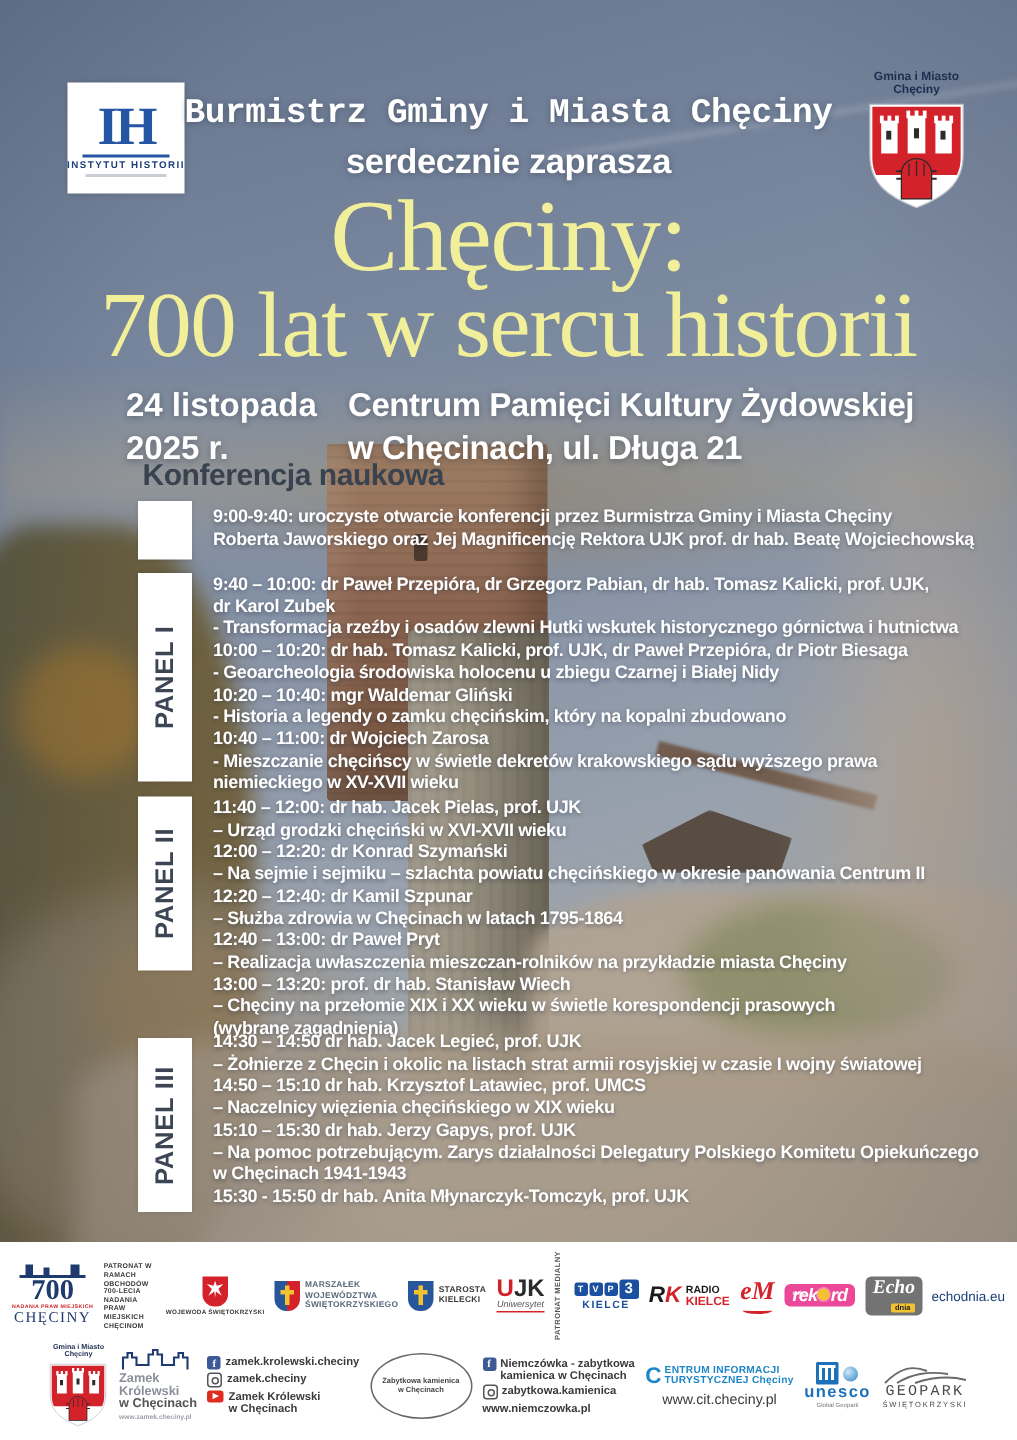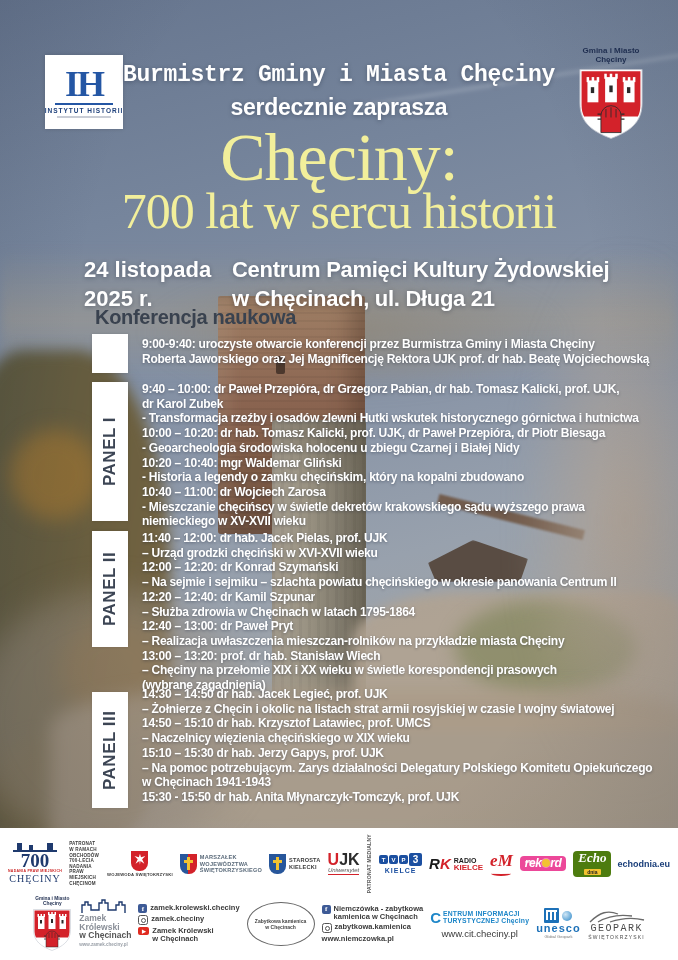--- a/index.html
+++ b/index.html
@@ -43,21 +43,21 @@
   .ih-name{font-size:6.5px;font-weight:bold;color:#1d3f7a;letter-spacing:1px;white-space:nowrap;}
   .ih-sub{width:54px;height:2px;background:#c9cdd6;margin-top:2px;}
   .invite{position:absolute;left:0;right:0;top:62px;text-align:center;color:#fff;font-weight:bold;
     text-shadow:0 1px 4px rgba(20,30,50,.35);}
   .invite .l1{font-size:23px;letter-spacing:-.3px;font-family:Liberation Mono, monospace;}
   .invite .l2{font-size:23px;margin-top:6px;letter-spacing:-.3px;}
   .crest{position:absolute;left:570px;top:46px;width:82px;text-align:center;}
   .crest-cap{font-size:8px;font-weight:bold;color:#1e2d4f;line-height:9px;margin-bottom:3px;}
   .title{position:absolute;left:0;right:0;text-align:center;font-family:"Liberation Serif",serif;color:#f2ef9b;}
   .title.t1{top:118px;font-size:68px;letter-spacing:-1px;}
-  .title.t2{top:182px;font-size:50px;letter-spacing:-1px;text-align:center;}
+  .title.t2{top:182px;font-size:62px;letter-spacing:-1px;text-align:center;}
   .date-col{position:absolute;left:84px;top:255px;width:132px;text-align:left;color:#fff;font-weight:bold;font-size:22px;line-height:29px;text-shadow:0 1px 4px rgba(20,30,50,.35);}
   .venue-col{position:absolute;left:232px;top:255px;width:430px;color:#fff;font-weight:bold;font-size:22px;line-height:29px;text-shadow:0 1px 4px rgba(20,30,50,.35);letter-spacing:-.3px;}
   .kicker{position:absolute;left:95px;top:306px;font-size:20px;font-weight:bold;color:#39424f;letter-spacing:-.3px;}
   .marker{position:absolute;background:#fff;box-shadow:0 0 3px rgba(0,0,0,.12);}
   .open-marker{left:92px;top:334px;width:36px;height:39px;}
   .panel-label{position:absolute;left:92px;width:36px;display:flex;align-items:center;justify-content:center;
     writing-mode:vertical-rl;transform:rotate(180deg);font-weight:bold;color:#3c4554;font-size:17px;letter-spacing:.5px;}
   .pl1{top:382px;height:139px;}
   .pl2{top:531px;height:116px;}
   .pl3{top:692px;height:116px;}
@@ -102,24 +102,24 @@
   .rk-mono b{color:#d3222a;}
   .rk-col{text-align:left;line-height:7px;}
   .rk-radio{font-size:7px;font-weight:bold;color:#1a1a1a;}
   .rk-kielce{font-size:8px;font-weight:bold;color:#d3222a;}
   .em-mono{font-size:17px;font-weight:bold;font-style:italic;color:#d3222a;font-family:"Liberation Serif",serif;}
   .em-arc{width:20px;height:3px;border-bottom:2px solid #d3222a;border-radius:50%;}
   .rek-box{background:#ec4899;border-radius:4px;color:#fff;padding:2px 5px 3px;line-height:10px;position:relative;}
   .rek-small{position:absolute;left:5px;top:1px;font-size:4px;color:#fff;}
   .rek-word{font-size:12px;font-weight:bold;font-style:italic;letter-spacing:-.5px;display:flex;align-items:center;}
   .rek-sun{display:inline-block;width:8px;height:8px;background:#f2c230;border-radius:50%;margin:0 .5px;box-shadow:0 0 0 1px rgba(255,255,255,.35);}
-  .echo-box{background:#4d7c0f;border-radius:4px;color:#fff;padding:1px 5px 2px;text-align:center;line-height:11px;}
+  .echo-box{background:#737373;border-radius:4px;color:#fff;padding:1px 5px 2px;text-align:right;line-height:11px;}
   .echo-name{font-family:"Liberation Serif",serif;font-style:italic;font-weight:bold;font-size:13px;}
   .echo-dnia{display:inline-block;background:#f2c230;color:#222;font-size:5px;font-weight:bold;padding:0 3px;border-radius:1px;line-height:6px;}
-  .echo-site{font-size:9px;font-weight:bold;color:#1b3f7a;margin-left:3px;}
+  .echo-site{font-size:9px;font-weight:normal;color:#1b3f7a;margin-left:3px;}
   .crest-mini-cap{font-size:4.8px;font-weight:bold;color:#1e2d4f;line-height:5.5px;margin-bottom:1px;}
   .zamek-col{line-height:8.5px;text-align:left;color:#8a8f98;font-size:8.5px;font-weight:bold;}
   .zamek-site{font-size:4.5px;color:#9aa0a8;margin-top:1px;}
   .soc{display:flex;flex-direction:column;gap:2px;align-items:flex-start;}
   .soc-row{display:flex;align-items:flex-start;gap:3px;font-size:7.5px;font-weight:bold;color:#3a3a3a;line-height:8px;text-align:left;}
   .fb-ic{width:9px;height:9px;background:#3d5a96;border-radius:2px;color:#fff;font-size:7px;font-family:"Liberation Serif",serif;display:flex;align-items:center;justify-content:center;flex:0 0 auto;}
   .ig-ic{width:8px;height:8px;border:1.3px solid #555;border-radius:2.5px;position:relative;flex:0 0 auto;}
   .ig-ic:after{content:"";position:absolute;left:2px;top:2px;width:3px;height:3px;border:1px solid #555;border-radius:50%;}
   .yt-ic{width:11px;height:8px;background:#e02b20;border-radius:2px;color:#fff;font-size:5px;display:flex;align-items:center;justify-content:center;flex:0 0 auto;}
   .niem-oval{width:66px;height:42px;border:1px solid #666;border-radius:50%;display:flex;flex-direction:column;align-items:center;justify-content:center;font-size:5px;font-weight:bold;color:#444;line-height:6px;}

